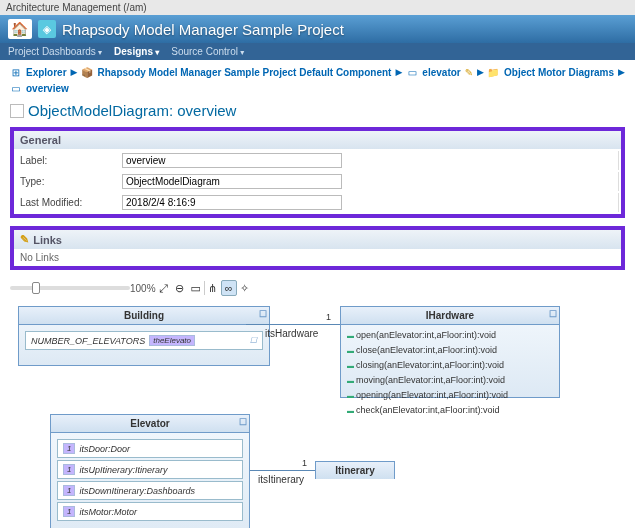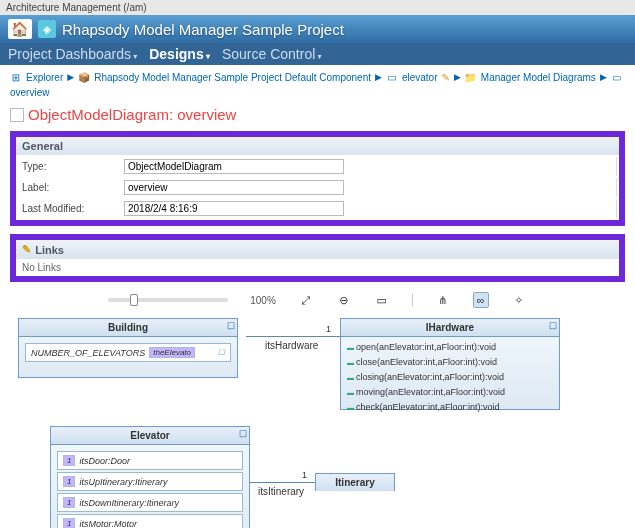--- a/index.html
+++ b/index.html
@@ -5,50 +5,50 @@
 * { box-sizing: border-box; margin: 0; padding: 0; font-family: Arial, sans-serif; }
 body { width: 635px; height: 528px; font-size: 11px; color: #333; background: #fff; overflow: hidden; }
 
 .top-bar { background: #e8e8e8; padding: 2px 6px; font-size: 10px; color: #444; }
 
 .banner { background: linear-gradient(#5a9fd4, #2e6da4); color: #fff; padding: 4px 8px; display: flex; align-items: center; gap: 6px; }
 .banner-icon { width: 24px; height: 20px; background: #fff; border-radius: 2px; display: flex; align-items: center; justify-content: center; font-size: 14px; }
 .banner-cube { width: 18px; height: 18px; background: #5ac9e0; border-radius: 2px; display: flex; align-items: center; justify-content: center; font-size: 11px; }
 .banner-title { font-size: 15px; font-weight: normal; text-shadow: 0 1px 2px rgba(0,0,0,.4); }
 
-.nav { background: #326496; color: #cde; padding: 3px 8px; display: flex; gap: 12px; font-size: 14px; }
+.nav { background: #326496; color: #cde; padding: 3px 8px; display: flex; gap: 12px; font-size: 10px; }
 .nav-item { cursor: pointer; }
 .nav-item.active { color: #fff; font-weight: bold; }
 .nav-item::after { content: " ▾"; font-size: 8px; }
 
 .content { padding: 6px 10px; }
 
 .breadcrumb { display: flex; align-items: center; gap: 4px; font-size: 10px; color: #0066b3; flex-wrap: wrap; margin-bottom: 8px; }
 .bc-icon { width: 12px; height: 12px; display: inline-flex; align-items: center; justify-content: center; }
 .bc-sep { color: #0066b3; font-size: 9px; }
-.bc-link { color: #0066b3; cursor: pointer; }
+.bc-link { color: #0066b3; cursor: pointer; font-weight: bold; }
 .bc-pencil { color: #d4a017; font-size: 10px; }
 
-.page-title { font-size: 15px; color: #ef4444; margin: 6px 0 8px; display: flex; align-items: center; gap: 4px; }
+.page-title { font-size: 15px; color: #0369a1; margin: 6px 0 8px; display: flex; align-items: center; gap: 4px; }
 .pt-icon { width: 14px; height: 14px; border: 1px solid #bbb; background: #fff; display: inline-block; }
 
-.panel { border: 6px solid #6d28d9; margin-bottom: 6px; margin-top: 8px; }
+.panel { border: 4px solid #6d28d9; margin-bottom: 6px; margin-top: 8px; }
 .panel-header { background: linear-gradient(#eef3f8, #d8e4ef); padding: 3px 6px; font-size: 11px; font-weight: bold; color: #556; }
 .panel-body { background: #fff; }
 
 .props { width: 100%; font-size: 10px; }
 .props td { padding: 2px 4px; border-right: 1px solid #ddd; }
 .props td:first-child { width: 100px; color: #444; border-right: none; }
 .props input { width: 220px; font-size: 10px; padding: 1px 3px; border: 1px solid #bbb; }
 
 .links-body { padding: 3px 6px; font-size: 10px; color: #666; }
 .links-hdr { display: flex; align-items: center; gap: 4px; }
 .links-icon { color: #d4a017; }
 
-.toolbar { display: flex; align-items: center; gap: 22px; padding: 4px 0 10px; justify-content: center; }
+.toolbar { display: flex; align-items: center; gap: 0; padding: 4px 0 10px; }
 .slider { width: 120px; height: 4px; background: #ddd; position: relative; border-radius: 2px; }
 .slider-thumb { position: absolute; top: -4px; left: 22px; width: 8px; height: 12px; background: #fff; border: 1px solid #888; border-radius: 2px; }
 .zoom-pct { font-size: 10px; color: #555; }
 .tb-icon { width: 16px; height: 16px; display: flex; align-items: center; justify-content: center; cursor: pointer; font-size: 11px; }
 .tb-active { background: #cfe3f5; border: 1px solid #8ab; border-radius: 2px; }
 .tb-sep { width: 1px; height: 14px; background: #ccc; }
 
 .diagram { position: relative; height: 260px; }
 .uml-box { position: absolute; background: linear-gradient(#f3f8fd, #dde9f4); border: 1px solid #6f9bc9; }
 .uml-title { text-align: center; font-weight: bold; font-size: 10px; padding: 3px 4px; border-bottom: 1px solid #6f9bc9; background: linear-gradient(#e8f0fa, #cfe0f0); position: relative; }
@@ -87,43 +87,43 @@
     <span class="bc-link">Explorer</span>
     <span class="bc-sep">▶</span>
     <span class="bc-icon">📦</span>
     <span class="bc-link">Rhapsody Model Manager Sample Project Default Component</span>
     <span class="bc-sep">▶</span>
     <span class="bc-icon">▭</span>
     <span class="bc-link">elevator</span>
     <span class="bc-pencil">✎</span>
     <span class="bc-sep">▶</span>
     <span class="bc-icon">📁</span>
-    <span class="bc-link">Manager Model Diagrams</span>
+    <span class="bc-link">Object Motor Diagrams</span>
     <span class="bc-sep">▶</span>
     <span class="bc-icon">▭</span>
     <span class="bc-link">overview</span>
   </div>
 
   <div class="page-title">
     <span class="pt-icon"></span>
     <span>ObjectModelDiagram: overview</span>
   </div>
 
   <div class="panel">
     <div class="panel-header">General</div>
     <div class="panel-body">
       <table class="props">
         <tbody>
             <tr>
+          <td>Label:</td>
+          <td><input type="text" value="overview" style=""></td>
+        </tr>
+        <tr>
           <td>Type:</td>
           <td><input type="text" value="ObjectModelDiagram" style=""></td>
-        </tr>
-        <tr>
-          <td>Label:</td>
-          <td><input type="text" value="overview" style=""></td>
         </tr>
         <tr>
           <td>Last Modified:</td>
           <td><input type="text" value="2018/2/4 8:16:9" style=""></td>
         </tr>
       </tbody>
         </table>
     </div>
   </div>
 
@@ -144,38 +144,39 @@
     <span class="tb-icon">⊖</span>
     <span class="tb-icon">▭</span>
     <span class="tb-sep"></span>
     <span class="tb-icon">⋔</span>
     <span class="tb-icon tb-active">∞</span>
     <span class="tb-icon">✧</span>
   </div>
 
   <div class="diagram">
 
-    <div class="uml-box" style="left:8px; top:0; width:220px; height:60px;">
+    <div class="uml-box" style="left:8px; top:0; width:252px; height:60px;">
       <div class="uml-title"><span>Building</span><span class="uml-corner">☐</span></div>
       <div class="uml-body">
         <div class="uml-inner">
           <span>NUMBER_OF_ELEVATORS</span>
           <span class="uml-inner-mini">theElevato</span>
           <span style="margin-left:auto;font-size:8px;color:#6f9bc9;">☐</span>
         </div>
       </div>
     </div>
 
     <div class="uml-box" style="left:330px; top:0; width:220px; height:92px;">
       <div class="uml-title"><span>IHardware</span><span class="uml-corner">☐</span></div>
       <div class="uml-ops">
         <div class="uml-op">open(anElevator:int,aFloor:int):void</div>
         <div class="uml-op">close(anElevator:int,aFloor:int):void</div>
         <div class="uml-op">closing(anElevator:int,aFloor:int):void</div>
         <div class="uml-op">moving(anElevator:int,aFloor:int):void</div>
+        <div class="uml-op">opening(anElevator:int,aFloor:int):void</div>
         <div class="uml-op">check(anElevator:int,aFloor:int):void</div>
       </div>
     </div>
 
     <div class="conn-h" style="left:236px; top:18px; width:94px;"></div>
     <div class="conn-mult" style="left:316px; top:6px;">1</div>
     <div class="conn-label" style="left:255px; top:22px;">itsHardware</div>
 
     <div class="uml-box" style="left:40px; top:108px; width:200px; height:132px;">
       <div class="uml-title"><span>Elevator</span><span class="uml-corner">☐</span></div>
@@ -183,21 +184,21 @@
         <div class="uml-inner">
             <span class="uml-inner-mini">1</span>
             <span>itsDoor:Door</span>
           </div>
         <div class="uml-inner">
             <span class="uml-inner-mini">1</span>
             <span>itsUpItinerary:Itinerary</span>
           </div>
         <div class="uml-inner">
             <span class="uml-inner-mini">1</span>
-            <span>itsDownItinerary:Itinerary</span>
+            <span>itsDownItinerary:Dashboards</span>
           </div>
         <div class="uml-inner">
             <span class="uml-inner-mini">1</span>
             <span>itsMotor:Motor</span>
           </div>
       </div>
     </div>
 
     <div class="uml-box" style="left:305px; top:155px; width:80px; height:18px;">
       <div class="uml-title" style="border-bottom:none;"><span>Itinerary</span></div>

